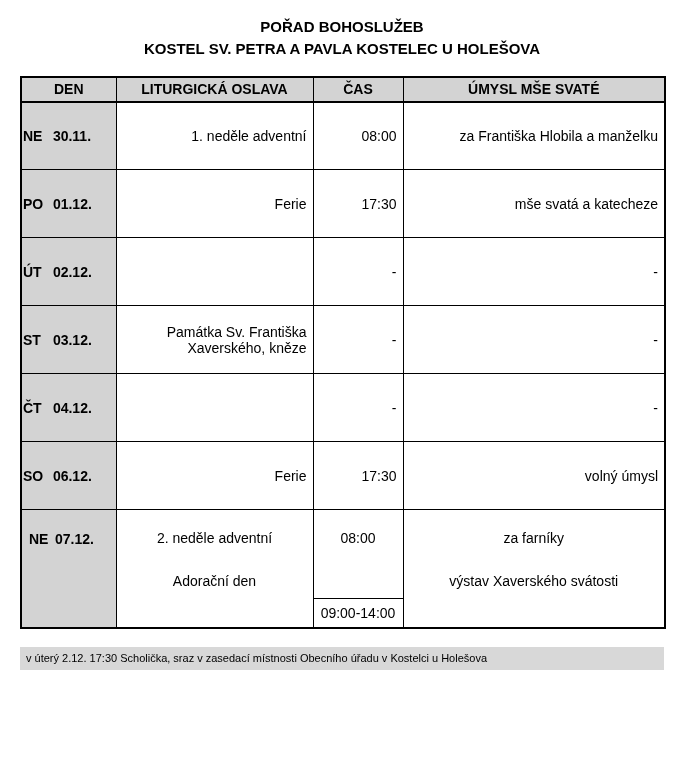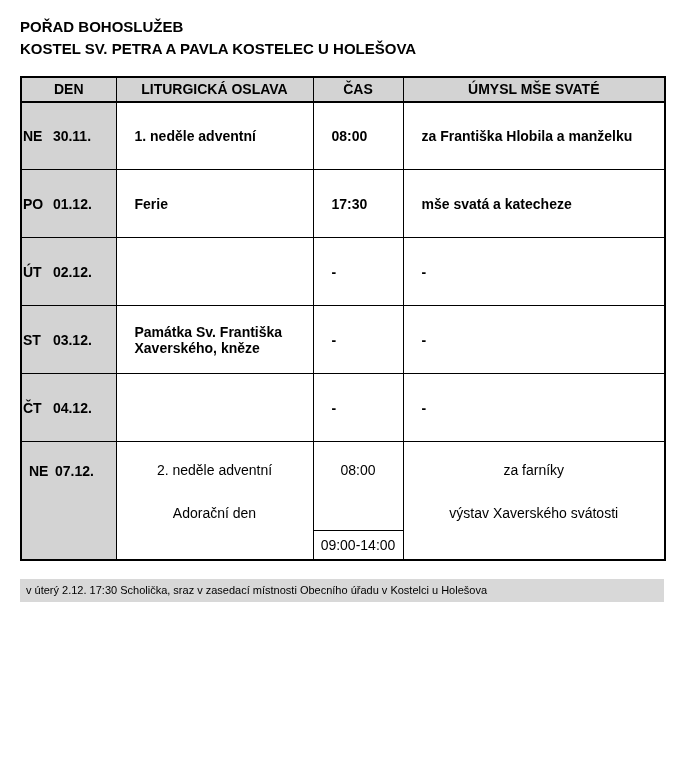--- a/index.html
+++ b/index.html
@@ -10,20 +10,21 @@
     font-family: "Liberation Sans", sans-serif;
   }
   .page {
     width: 684px;
     height: 768px;
     box-sizing: border-box;
     padding: 16px 20px 0 20px;
     background: #ffffff;
   }
   .doc-header {
+    text-align: center;
     margin-bottom: 16px;
   }
   .doc-title, .doc-subtitle {
     font-size: 15px;
     font-weight: bold;
     line-height: 1.45;
   }
   .doc-daterange {
     font-size: 14px;
     line-height: 1.5;
@@ -53,24 +54,23 @@
     background: var(--table-gray, #d3d3d3);
     font-weight: bold;
     text-align: left;
     vertical-align: middle;
   }
   td.den .day {
     display: inline-block;
     min-width: 26px;
   }
   td.center {
-    text-align: left;
+    text-align: right;
     vertical-align: middle;
-    padding: 2px 18px;
-    font-weight: bold;
+    padding: 2px 6px;
   }
   td.den-tall { vertical-align: top; padding-left: 0; }
   .den-inner {
     height: 56px;
     display: flex;
     align-items: center;
     padding-left: 7px;
   }
   .den-inner .day { display: inline-block; min-width: 26px; }
   td.stack-cell { padding: 0; vertical-align: top; }
@@ -170,20 +170,29 @@
       </tr>
       <tr class="row">
         <td class="den">
           <span class="day">ČT</span>
           <span class="date">04.12.</span>
         </td>
         <td class="center"></td>
         <td class="center">-</td>
         <td class="center">-</td>
       </tr>
+      <tr class="row">
+        <td class="den">
+          <span class="day">SO</span>
+          <span class="date">06.12.</span>
+        </td>
+        <td class="center">Ferie</td>
+        <td class="center">17:30</td>
+        <td class="center">volný úmysl</td>
+      </tr>
       <tr class="row-tall">
         <td class="den den-tall">
           <div class="den-inner">
             <span class="day">NE</span>
             <span class="date">07.12.</span>
           </div>
         </td>
         <td class="stack-cell">
           <div class="stack-top">2. neděle adventní</div>
           <div class="stack-bottom">Adorační den</div>

